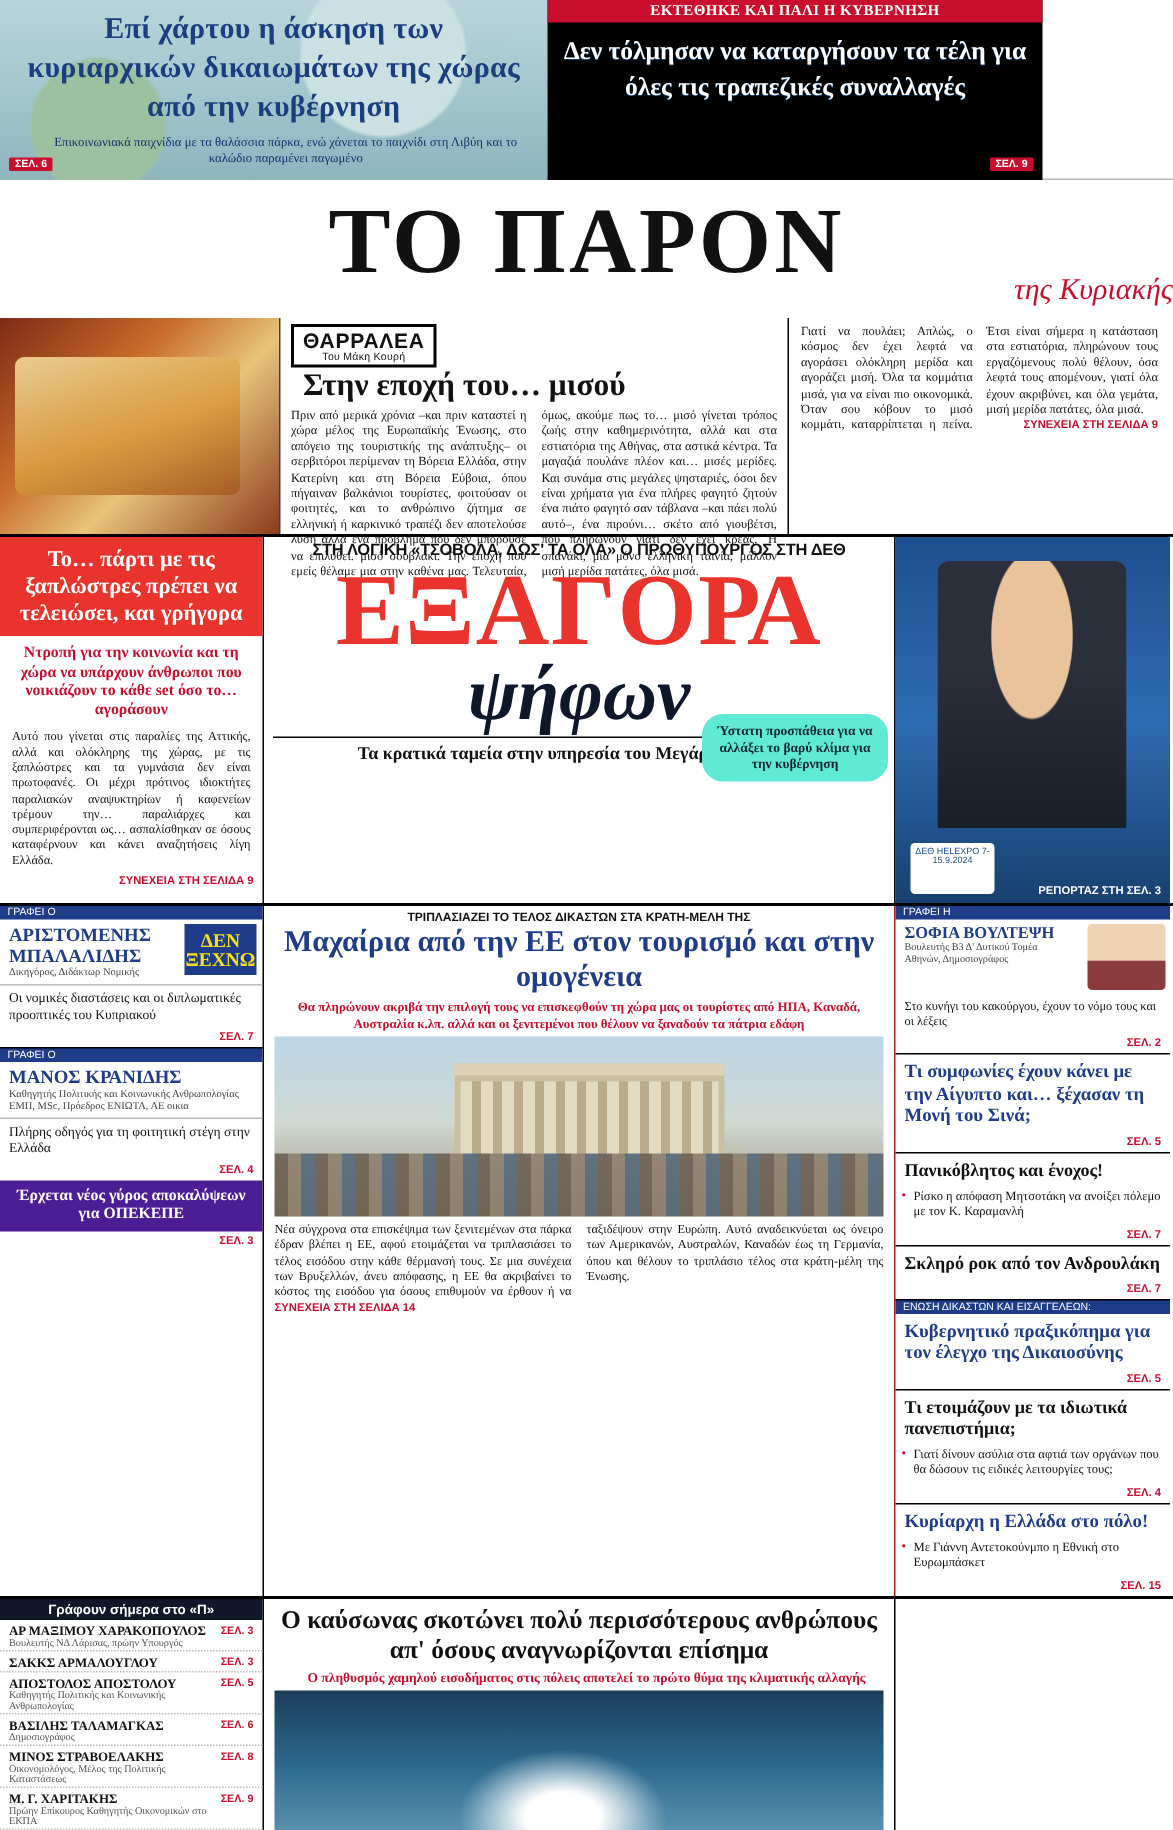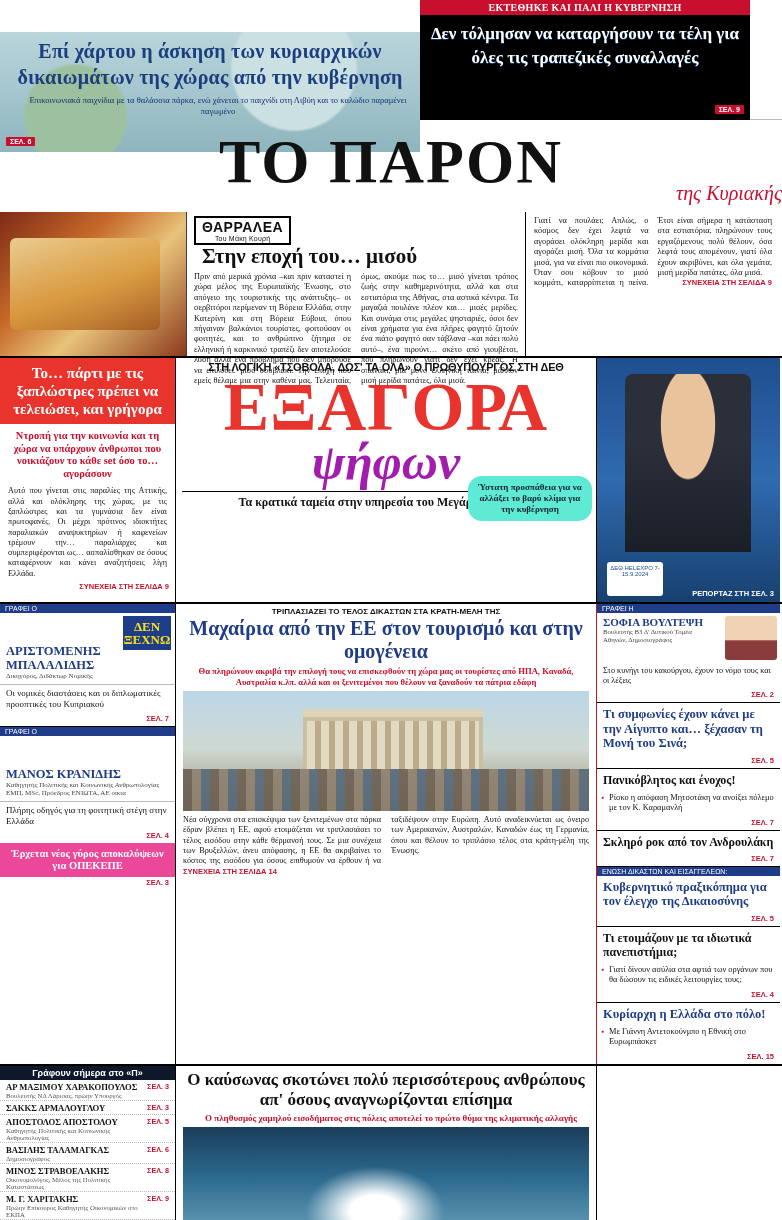--- a/index.html
+++ b/index.html
@@ -8,21 +8,21 @@
     width: 782px; height: 1220px;
     background: #ffffff;
     font-family: "Liberation Serif", serif;
     color: #111;
     overflow: hidden;
   }
   .page { position: relative; width:782px; height:1220px; background:#fff; }
 
   
   .topstrip { display:flex; width:782px; height:120px; border-bottom:1px solid #bbb; }
-  .tb-left { position:relative; width:420px; height:120px; background:#86efac; overflow:hidden;margin-top:32px; }
+  .tb-left { position:relative; width:365px; height:120px; background:#86efac; overflow:hidden; }
   .tb-left .seaimg {
     position:absolute; inset:0;
     background:
       radial-gradient(circle at 18% 70%, #9fbfa0 0 14%, transparent 15%),
       radial-gradient(circle at 70% 30%, #cfe0e6 0 20%, transparent 21%),
       linear-gradient(180deg,#bcd4dd 0%, #a9c6d2 45%, #8fb2bf 100%);
     opacity:.95;
   }
   .tb-left .hl {
     position:relative; text-align:center; color:#1a3e7e; font-weight:bold;
@@ -89,21 +89,21 @@
     padding:6px 8px; text-align:center;
   }
   .b2-left .lede { color:#c8102e; font-weight:bold; font-size:10.5px; line-height:12.6px; padding:6px 8px; text-align:center;}
   .b2-left .bodytxt { font-size:8.2px; line-height:10.3px; padding:0 8px; text-align:justify; }
   .b2-mid { width:420px; position:relative; padding:3px 6px 0 6px; }
   .b2-kick { text-align:center; font-weight:bold; font-size:11px; font-family:"Liberation Sans", sans-serif; letter-spacing:-.2px;}
   .exagora {
     color:#e8342c; font-weight:bold; font-size:68px; line-height:62px; text-align:center;
     letter-spacing:1px; margin-top:2px;
   }
-  .psifon { color:#a21caf; font-weight:bold; font-size:50px; line-height:50px; text-align:center; font-style:italic; }
+  .psifon { color:#0f172a; font-weight:bold; font-size:50px; line-height:50px; text-align:center; font-style:italic; }
   .bubble {
     position:absolute; right:4px; top:118px; width:124px; background:#5eead4; color:#123;
     font-size:9px; font-weight:bold; line-height:11px; text-align:center; padding:6px 5px;
     border-radius:14px;
   }
   .b2-foot { text-align:center; font-weight:bold; font-size:12px; border-top:1px solid #000; margin-top:4px; padding-top:3px;}
   .b2-right { width:184px; border-left:1px solid #000; position:relative;
     background:linear-gradient(180deg,#1f4f8f 0%, #2f6bb0 50%, #17406f 100%); }
   .b2-right .portrait {
     position:absolute; left:28px; top:16px; width:126px; height:178px;
@@ -112,26 +112,26 @@
     border-radius:8px 8px 0 0;
   }
   .b2-right .repo { position:absolute; right:6px; bottom:4px; color:#fff; font-size:7.5px; font-weight:bold; font-family:"Liberation Sans", sans-serif;}
   .b2-right .logo { position:absolute; left:10px; bottom:6px; width:56px; height:34px; background:#fff; border-radius:3px;
       font-size:6px; color:#1f4f8f; text-align:center; padding-top:3px; font-family:"Liberation Sans", sans-serif;}
 
   
   .band3 { border-bottom:2px solid #000; }
   .b3-left { width:176px; border-right:1px solid #000; }
   .colwriter { background:#1f3c88; color:#fff; font-size:7px; font-family:"Liberation Sans", sans-serif; padding:1px 5px; }
-  .colname { font-weight:bold; font-size:12.5px; line-height:14px; color:#1f3c88; padding:3px 6px 0 6px;margin-top:28px;}
+  .colname { font-weight:bold; font-size:12.5px; line-height:14px; color:#1f3c88; padding:3px 6px 0 6px;}
   .colrole { font-size:7px; color:#444; padding:0 6px 3px 6px; line-height:8.6px;}
   .colteaser { font-size:9px; line-height:11px; padding:3px 6px; border-top:1px solid #bbb; }
   .selpage { color:#c8102e; font-weight:bold; font-size:7.5px; text-align:right; padding:1px 6px 3px 0; font-family:"Liberation Sans", sans-serif;}
   .denxexno { background:#1f3c88; color:#f5e01e; font-weight:bold; text-align:center; font-size:13px; line-height:13px; padding:4px 0;}
-  .redbox { background:#ec4899; color:#fff; font-weight:bold; font-size:10.5px; line-height:12px; text-align:center; padding:5px 6px;}
+  .redbox { background:#4c1d95; color:#fff; font-weight:bold; font-size:10.5px; line-height:12px; text-align:center; padding:5px 6px;}
   .b3-mid { width:420px; padding:3px 7px; }
   .b3-kick { text-align:center; font-size:8px; font-weight:bold; font-family:"Liberation Sans", sans-serif; color:#111; }
   .b3-head { text-align:center; font-weight:bold; font-size:20px; line-height:23px; color:#1f3c88; margin-top:1px;}
   .b3-sub { text-align:center; font-size:8.6px; line-height:10.6px; color:#c8102e; font-weight:bold; margin-top:3px; }
   .parth { height:120px; margin-top:4px; position:relative; overflow:hidden;
       background:linear-gradient(180deg,#bcd7e8 0%, #cfd9d2 48%, #9c8e72 100%); }
   .parth .temple { position:absolute; left:120px; top:18px; width:180px; height:62px; background:#cbbfa2;
       border-top:8px solid #ded3b8; }
   .parth .cols { position:absolute; left:124px; top:30px; width:172px; height:50px;
       background:repeating-linear-gradient(90deg,#e3dac2 0 8px, #b9ab8c 8px 14px); }

